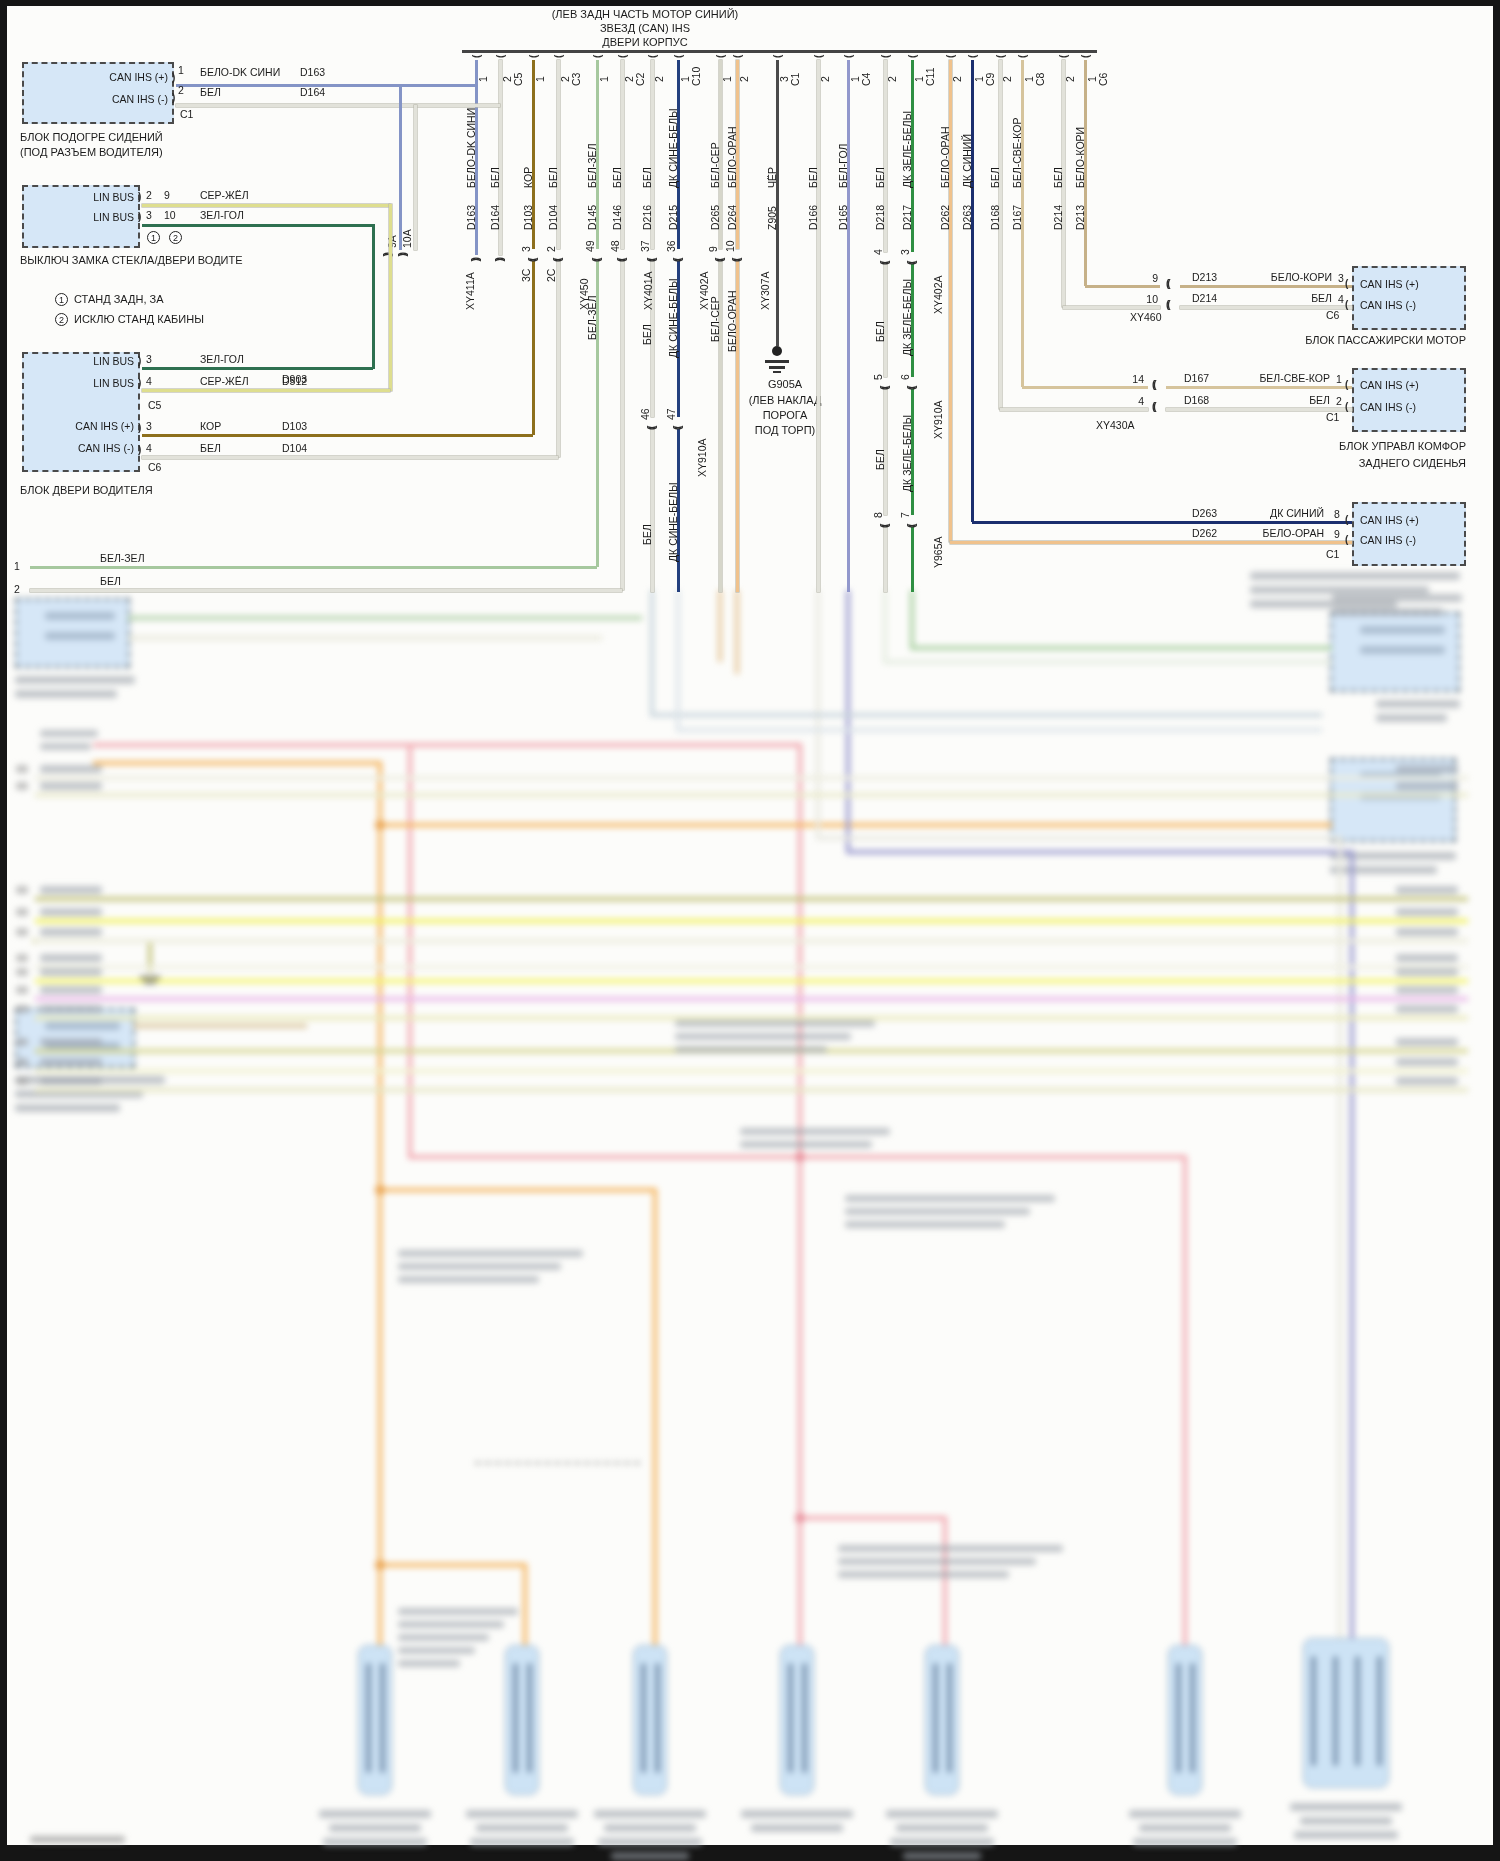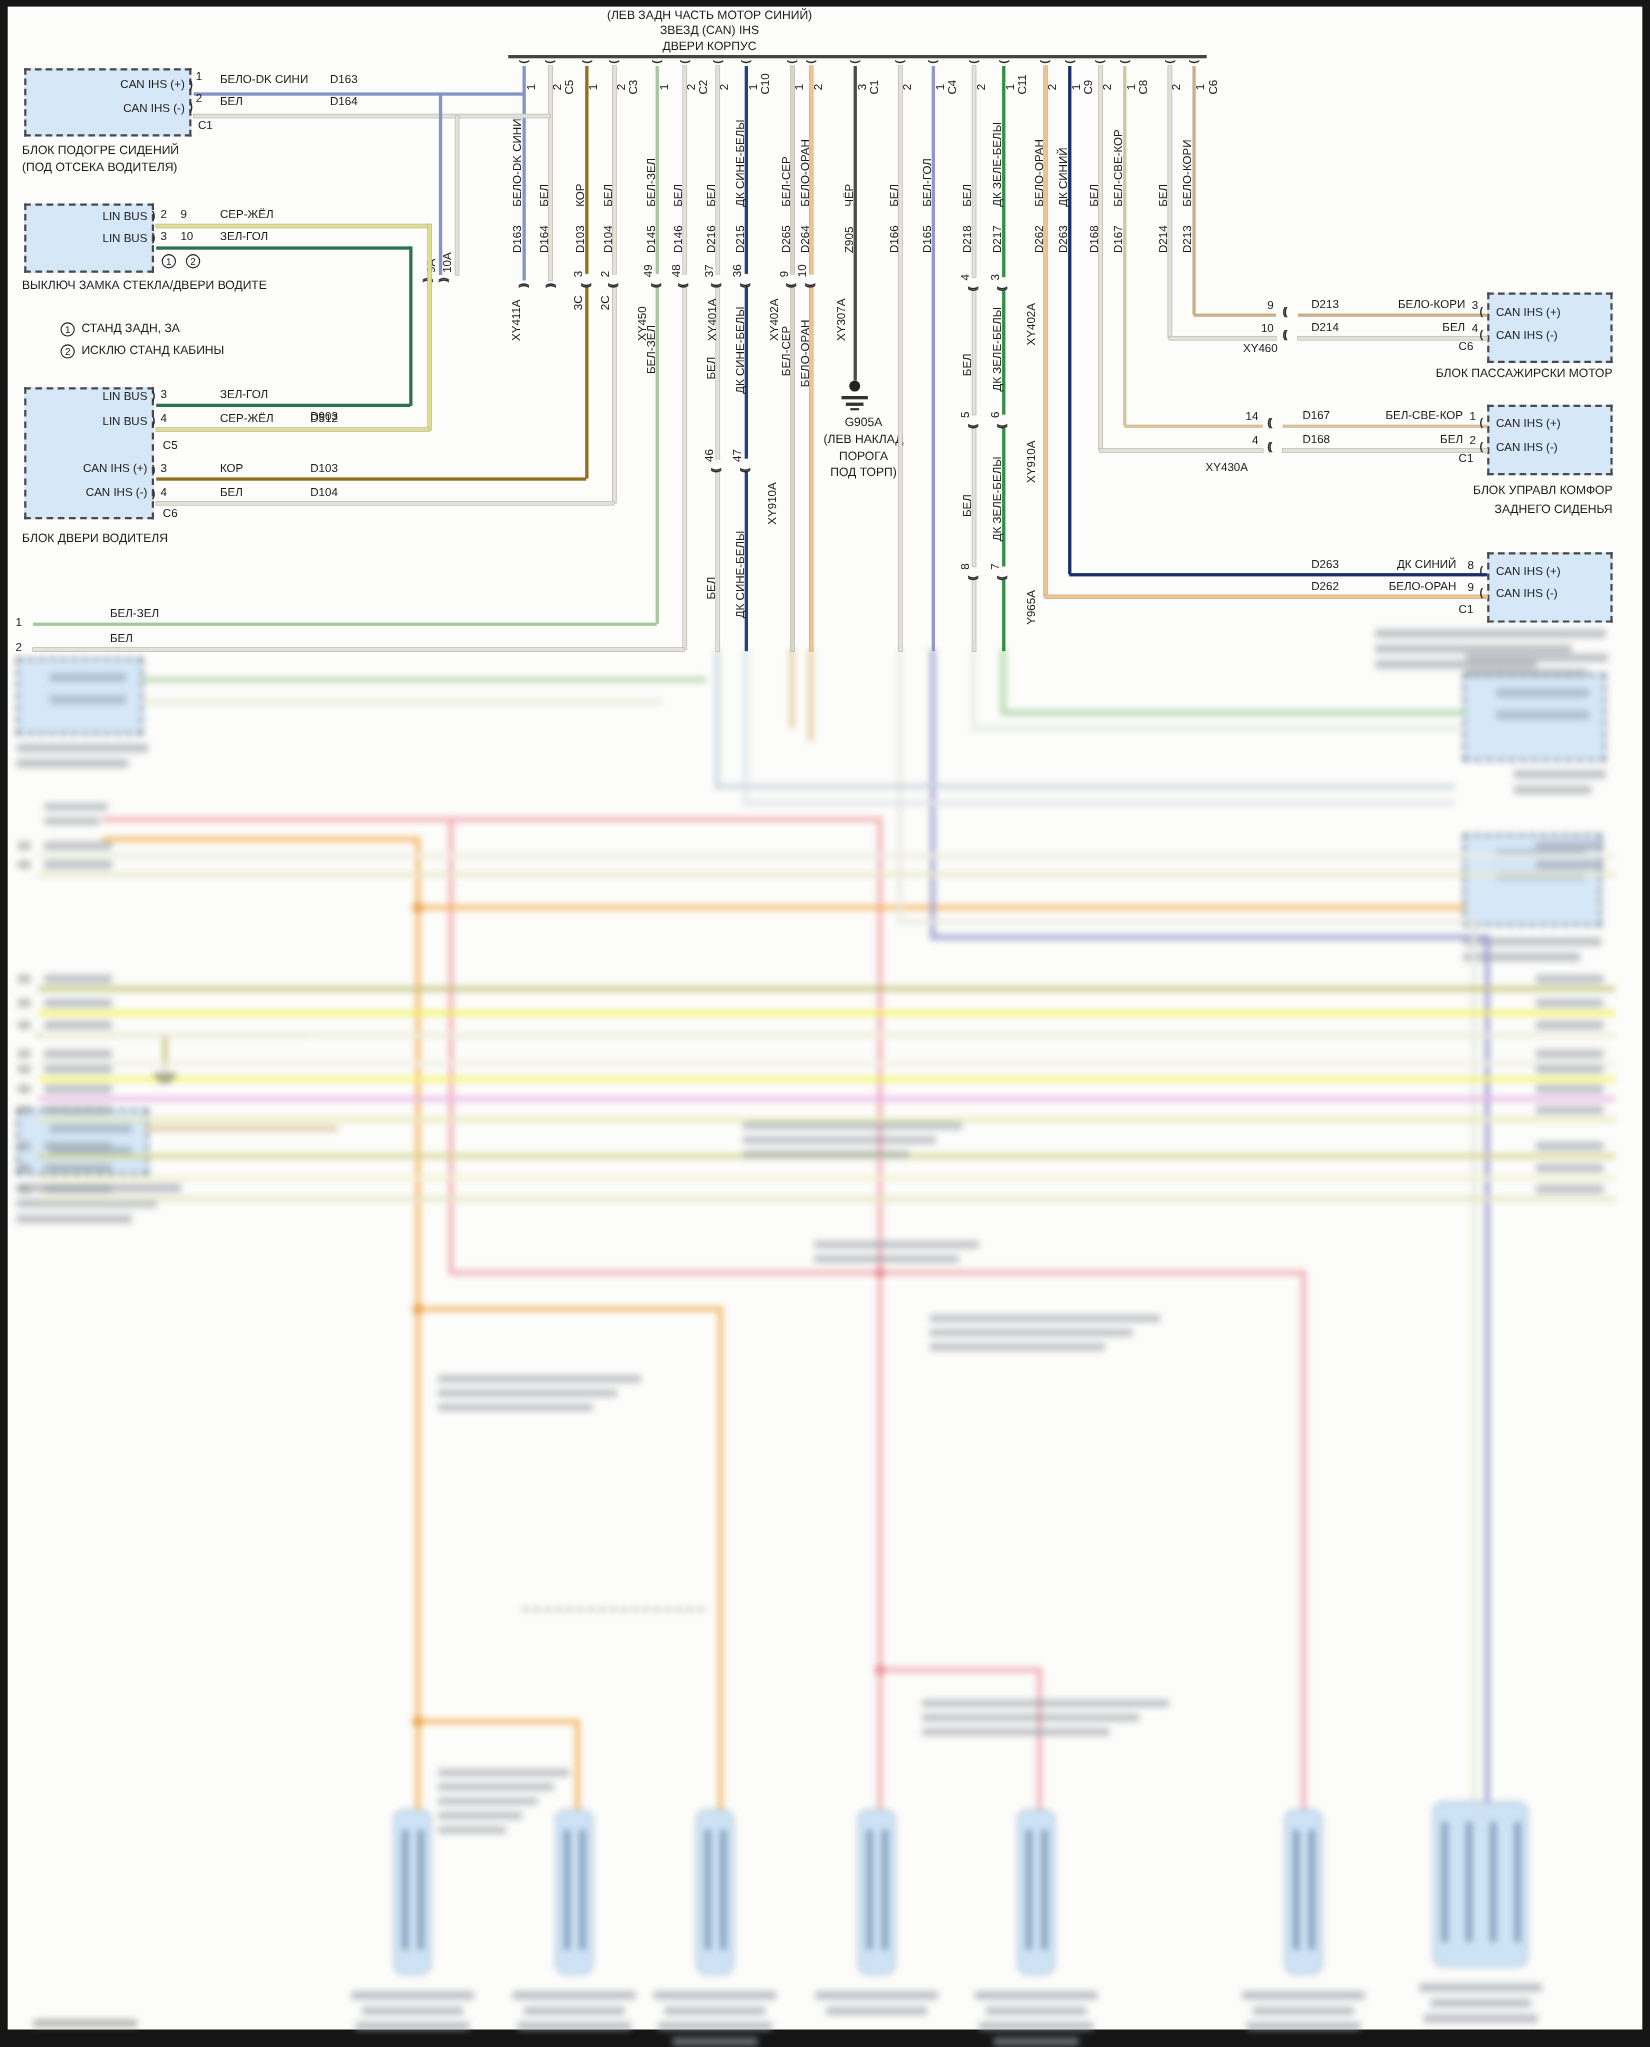--- a/index.html
+++ b/index.html
@@ -33,21 +33,21 @@
 
   <span class="tx cap center" style="left:645px;top:8px;">(ЛЕВ ЗАДН ЧАСТЬ МОТОР СИНИЙ)</span>
   <span class="tx cap center" style="left:645px;top:22px;">ЗВЕЗД (CAN) IHS</span>
   <span class="tx cap center" style="left:645px;top:36px;">ДВЕРИ КОРПУС</span>
 
   <div class="blk" style="left:22px;top:62px;width:152px;height:62px;"></div>
   <span class="tx ralign" style="left:168px;top:71px;">CAN IHS (+)</span>
   <span class="tx ralign" style="left:168px;top:93px;">CAN IHS (-)</span>
   <span class="tx" style="left:180px;top:108px;">C1</span>
   <span class="tx cap" style="left:20px;top:131px;">БЛОК ПОДОГРЕ СИДЕНИЙ</span>
-  <span class="tx cap" style="left:20px;top:146px;">(ПОД ОТСЕКА ВОДИТЕЛЯ)</span>
+  <span class="tx cap" style="left:20px;top:146px;">(ПОД РАЗЪЕМ ВОДИТЕЛЯ)</span>
 
   <div class="blk" style="left:22px;top:185px;width:118px;height:63px;"></div>
   <span class="tx ralign" style="left:134px;top:191px;">LIN BUS</span>
   <span class="tx ralign" style="left:134px;top:211px;">LIN BUS</span>
   <span class="tx cap" style="left:20px;top:254px;">ВЫКЛЮЧ ЗАМКА СТЕКЛА/ДВЕРИ ВОДИТЕ</span>
   <div class="cn" style="left:147px;top:231px;">1</div>
   <div class="cn" style="left:169px;top:231px;">2</div>
   <div class="cn" style="left:55px;top:293px;">1</div>
   <span class="tx cap" style="left:74px;top:293px;">СТАНД ЗАДН, ЗА</span>
   <div class="cn" style="left:55px;top:313px;">2</div>

